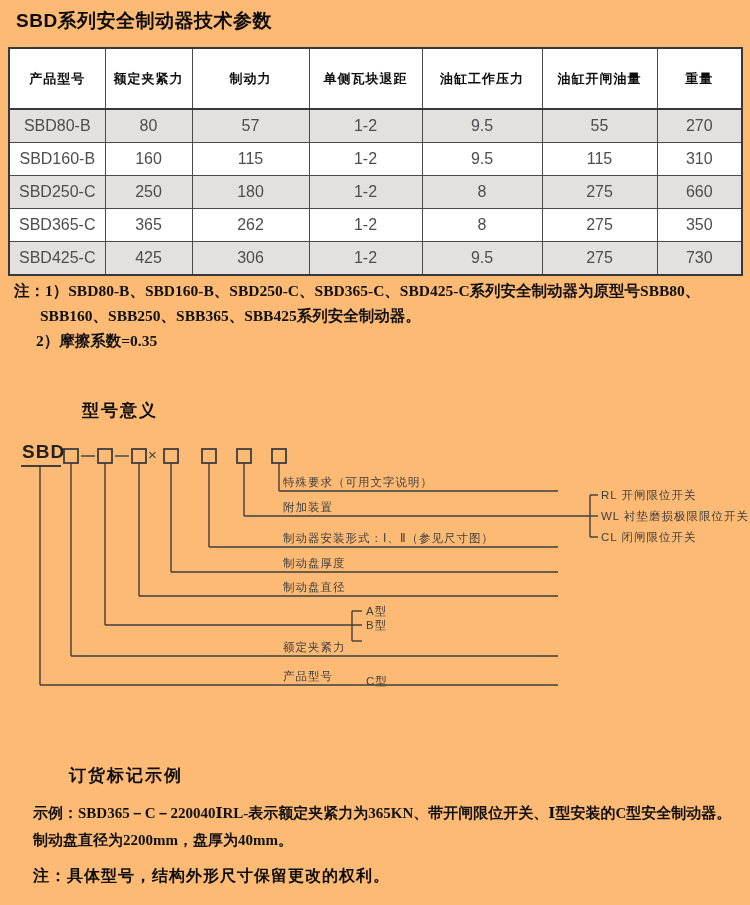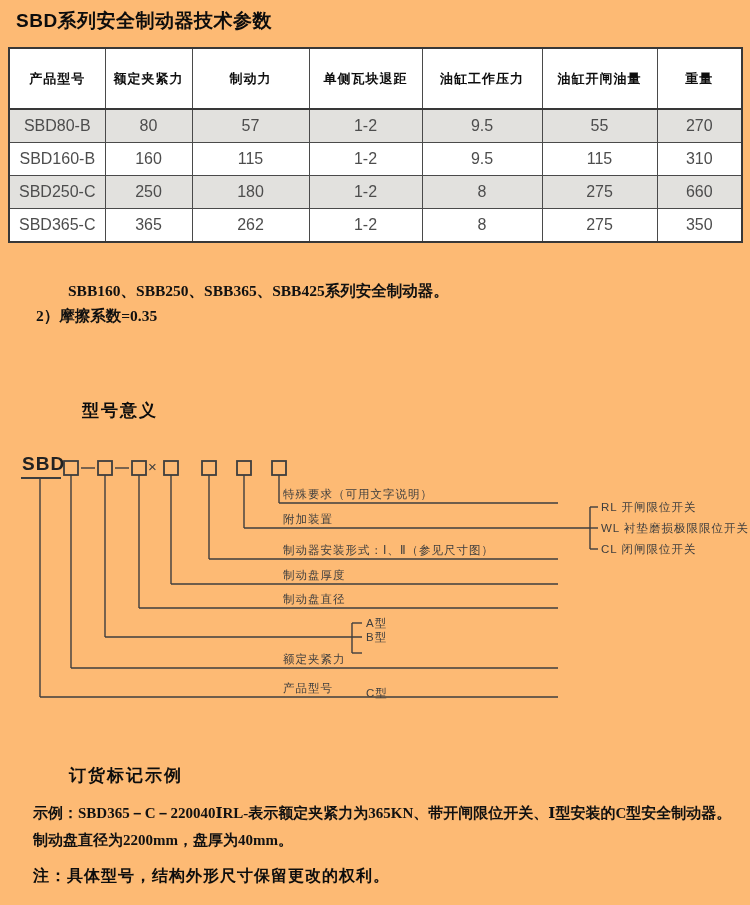--- a/index.html
+++ b/index.html
@@ -41,32 +41,32 @@
   table.spec tr.shaded td{background:#e2e1de;}
   
   .notes{
     position:absolute;left:0;top:278px;width:740px;
     font-family:"Liberation Serif","DejaVu Serif",serif;
     font-size:15.5px;font-weight:bold;color:#111;
     line-height:25px;
   }
   .note-line{white-space:nowrap;}
   .note-line.l1{margin-left:14px;}
-  .note-line.l2{margin-left:68px;}
+  .note-line.l2{margin-left:40px;}
   .note-line.l3{margin-left:36px;}
   
   .sec-heading{
     position:absolute;margin:4px;
     font-size:17px;font-weight:bold;color:#0d0d0d;letter-spacing:2px;
   }
   .h-model{left:78px;top:395px;}
   .h-order{left:65px;top:760px;}
   
   .diagram{
-    position:absolute;left:0;top:440px;width:718px;height:275px;
+    position:absolute;left:0;top:428px;width:718px;height:275px;
   }
   .diagram svg{position:absolute;left:0;top:0;}
   .dlabel{
     position:absolute;
     font-size:11.5px;color:#3e3e3e;white-space:nowrap;
     letter-spacing:1px;
   }
   .sbd-prefix{
     position:absolute;left:22px;top:13px;
     font-size:19px;font-weight:bold;color:#222;letter-spacing:1px;
@@ -148,24 +148,34 @@
       </tr>
       <tr>
         <td>SBD365-C</td>
         <td>365</td>
         <td>262</td>
         <td>1-2</td>
         <td>8</td>
         <td>275</td>
         <td>350</td>
       </tr>
+      <tr class="shaded">
+        <td>SBD425-C</td>
+        <td>425</td>
+        <td>306</td>
+        <td>1-2</td>
+        <td>9.5</td>
+        <td>275</td>
+        <td>730</td>
+      </tr>
     </tbody>
   </table>
 
   <div class="notes">
+    <div class="note-line l1">注：1）SBD80-B、SBD160-B、SBD250-C、SBD365-C、SBD425-C系列安全制动器为原型号SBB80、</div>
     <div class="note-line l2">SBB160、SBB250、SBB365、SBB425系列安全制动器。</div>
     <div class="note-line l3">2）摩擦系数=0.35</div>
   </div>
 
   <h2 class="sec-heading h-model">型号意义</h2>
 
   <div class="diagram">
     <svg width="750" height="275" viewBox="0 0 750 275">
       <g stroke="#3e3e3e" stroke-width="1.4" fill="none">
 

